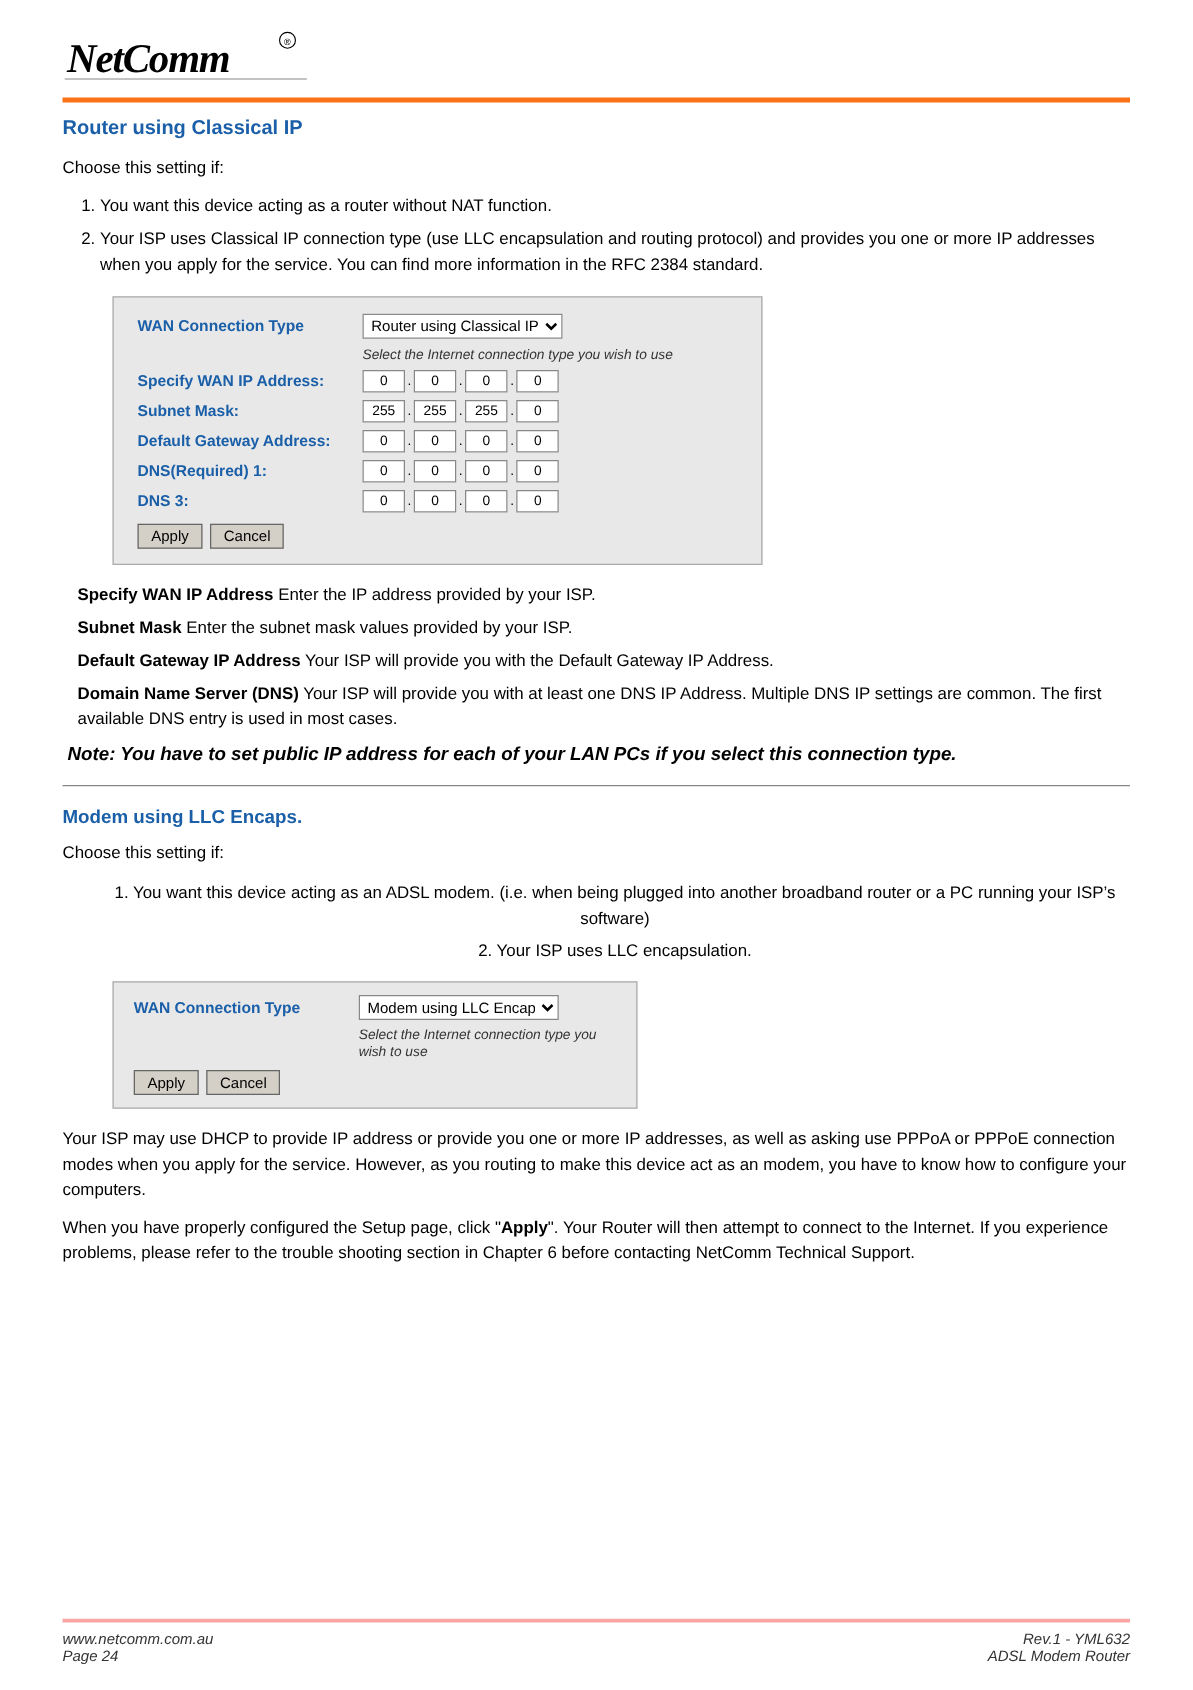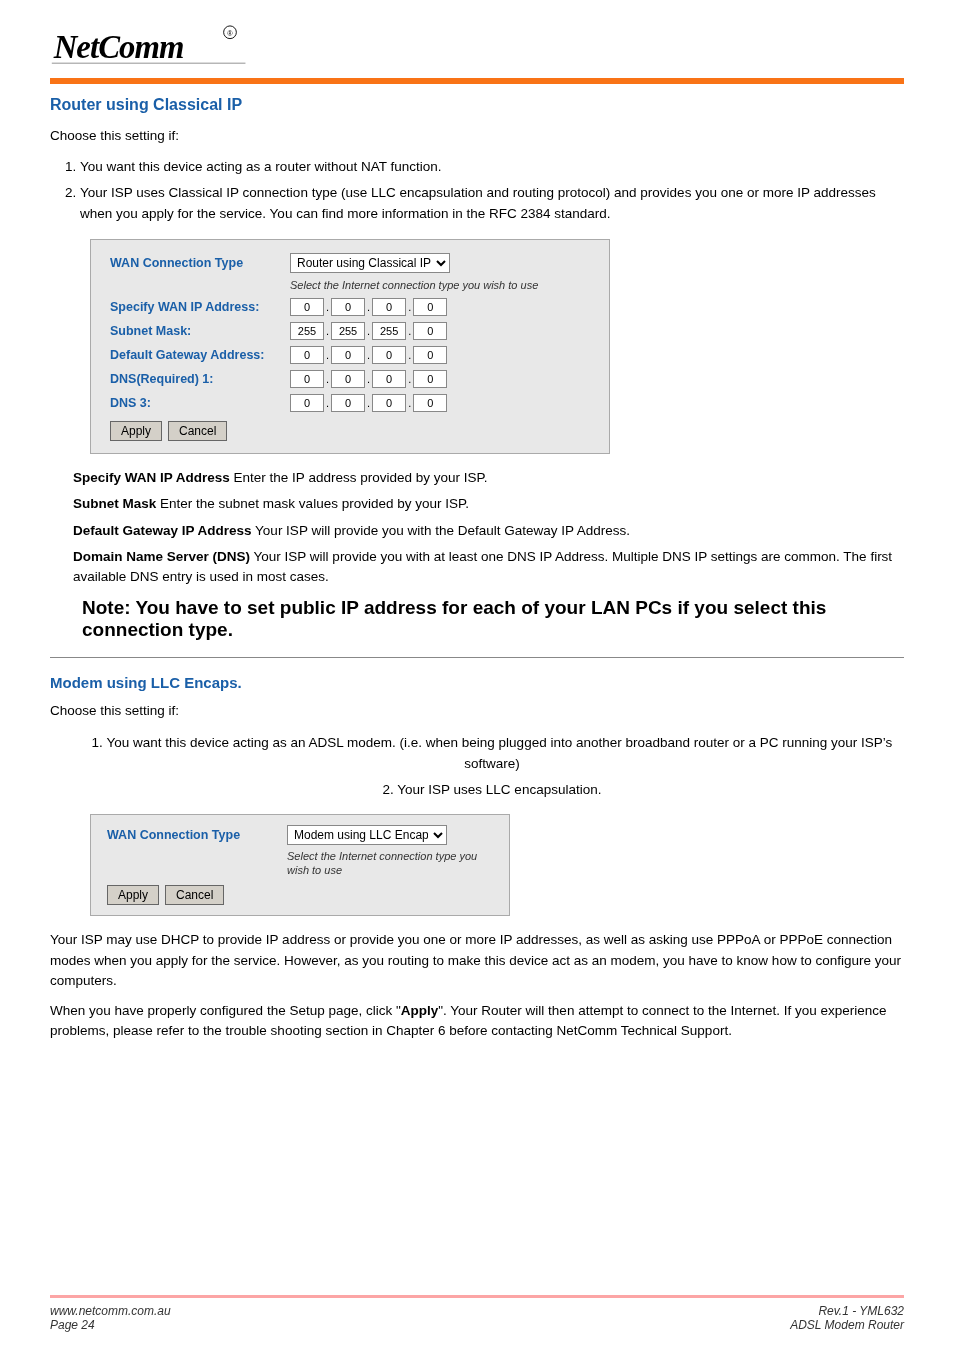--- a/index.html
+++ b/index.html
@@ -16,21 +16,21 @@
       width: 954px;
       min-height: 1352px;
       padding: 20px 50px 20px 50px;
       position: relative;
       display: flex;
       flex-direction: column;
     }
     .header {
       display: flex;
       align-items: center;
-      border-bottom: 6px solid #f97316;
+      border-bottom: 4px solid #f97316;
       padding-bottom: 8px;
       margin-bottom: 12px;
     }
     .logo-area {
       display: flex;
       flex-direction: column;
       align-items: flex-start;
     }
     .logo-svg {
       width: 200px;
@@ -140,33 +140,34 @@
     }
     .form-btn {
       border: 1px solid #666;
       background: #d4d0c8;
       font-size: 12px;
       padding: 2px 10px;
       cursor: pointer;
     }
     .desc-block {
       margin-bottom: 8px;
-      margin-left: 23px;
+      margin-left: 12px;
     }
     .desc-block p {
       font-size: 13.5px;
       line-height: 1.5;
       margin-bottom: 6px;
     }
     .desc-block p strong {
       font-weight: bold;
     }
     .note-block {
-      margin: 10px 0 10px 32px;
-      font-size: 19px;
+      margin: 10px 0 10px 4px;
+      font-size: 15px;
+      font-style: italic;
     }
     .note-block strong {
       font-weight: bold;
     }
     .footer {
       border-top: 3px solid #fca5a5;
       margin-top: auto;
       padding-top: 6px;
       display: flex;
       justify-content: space-between;

